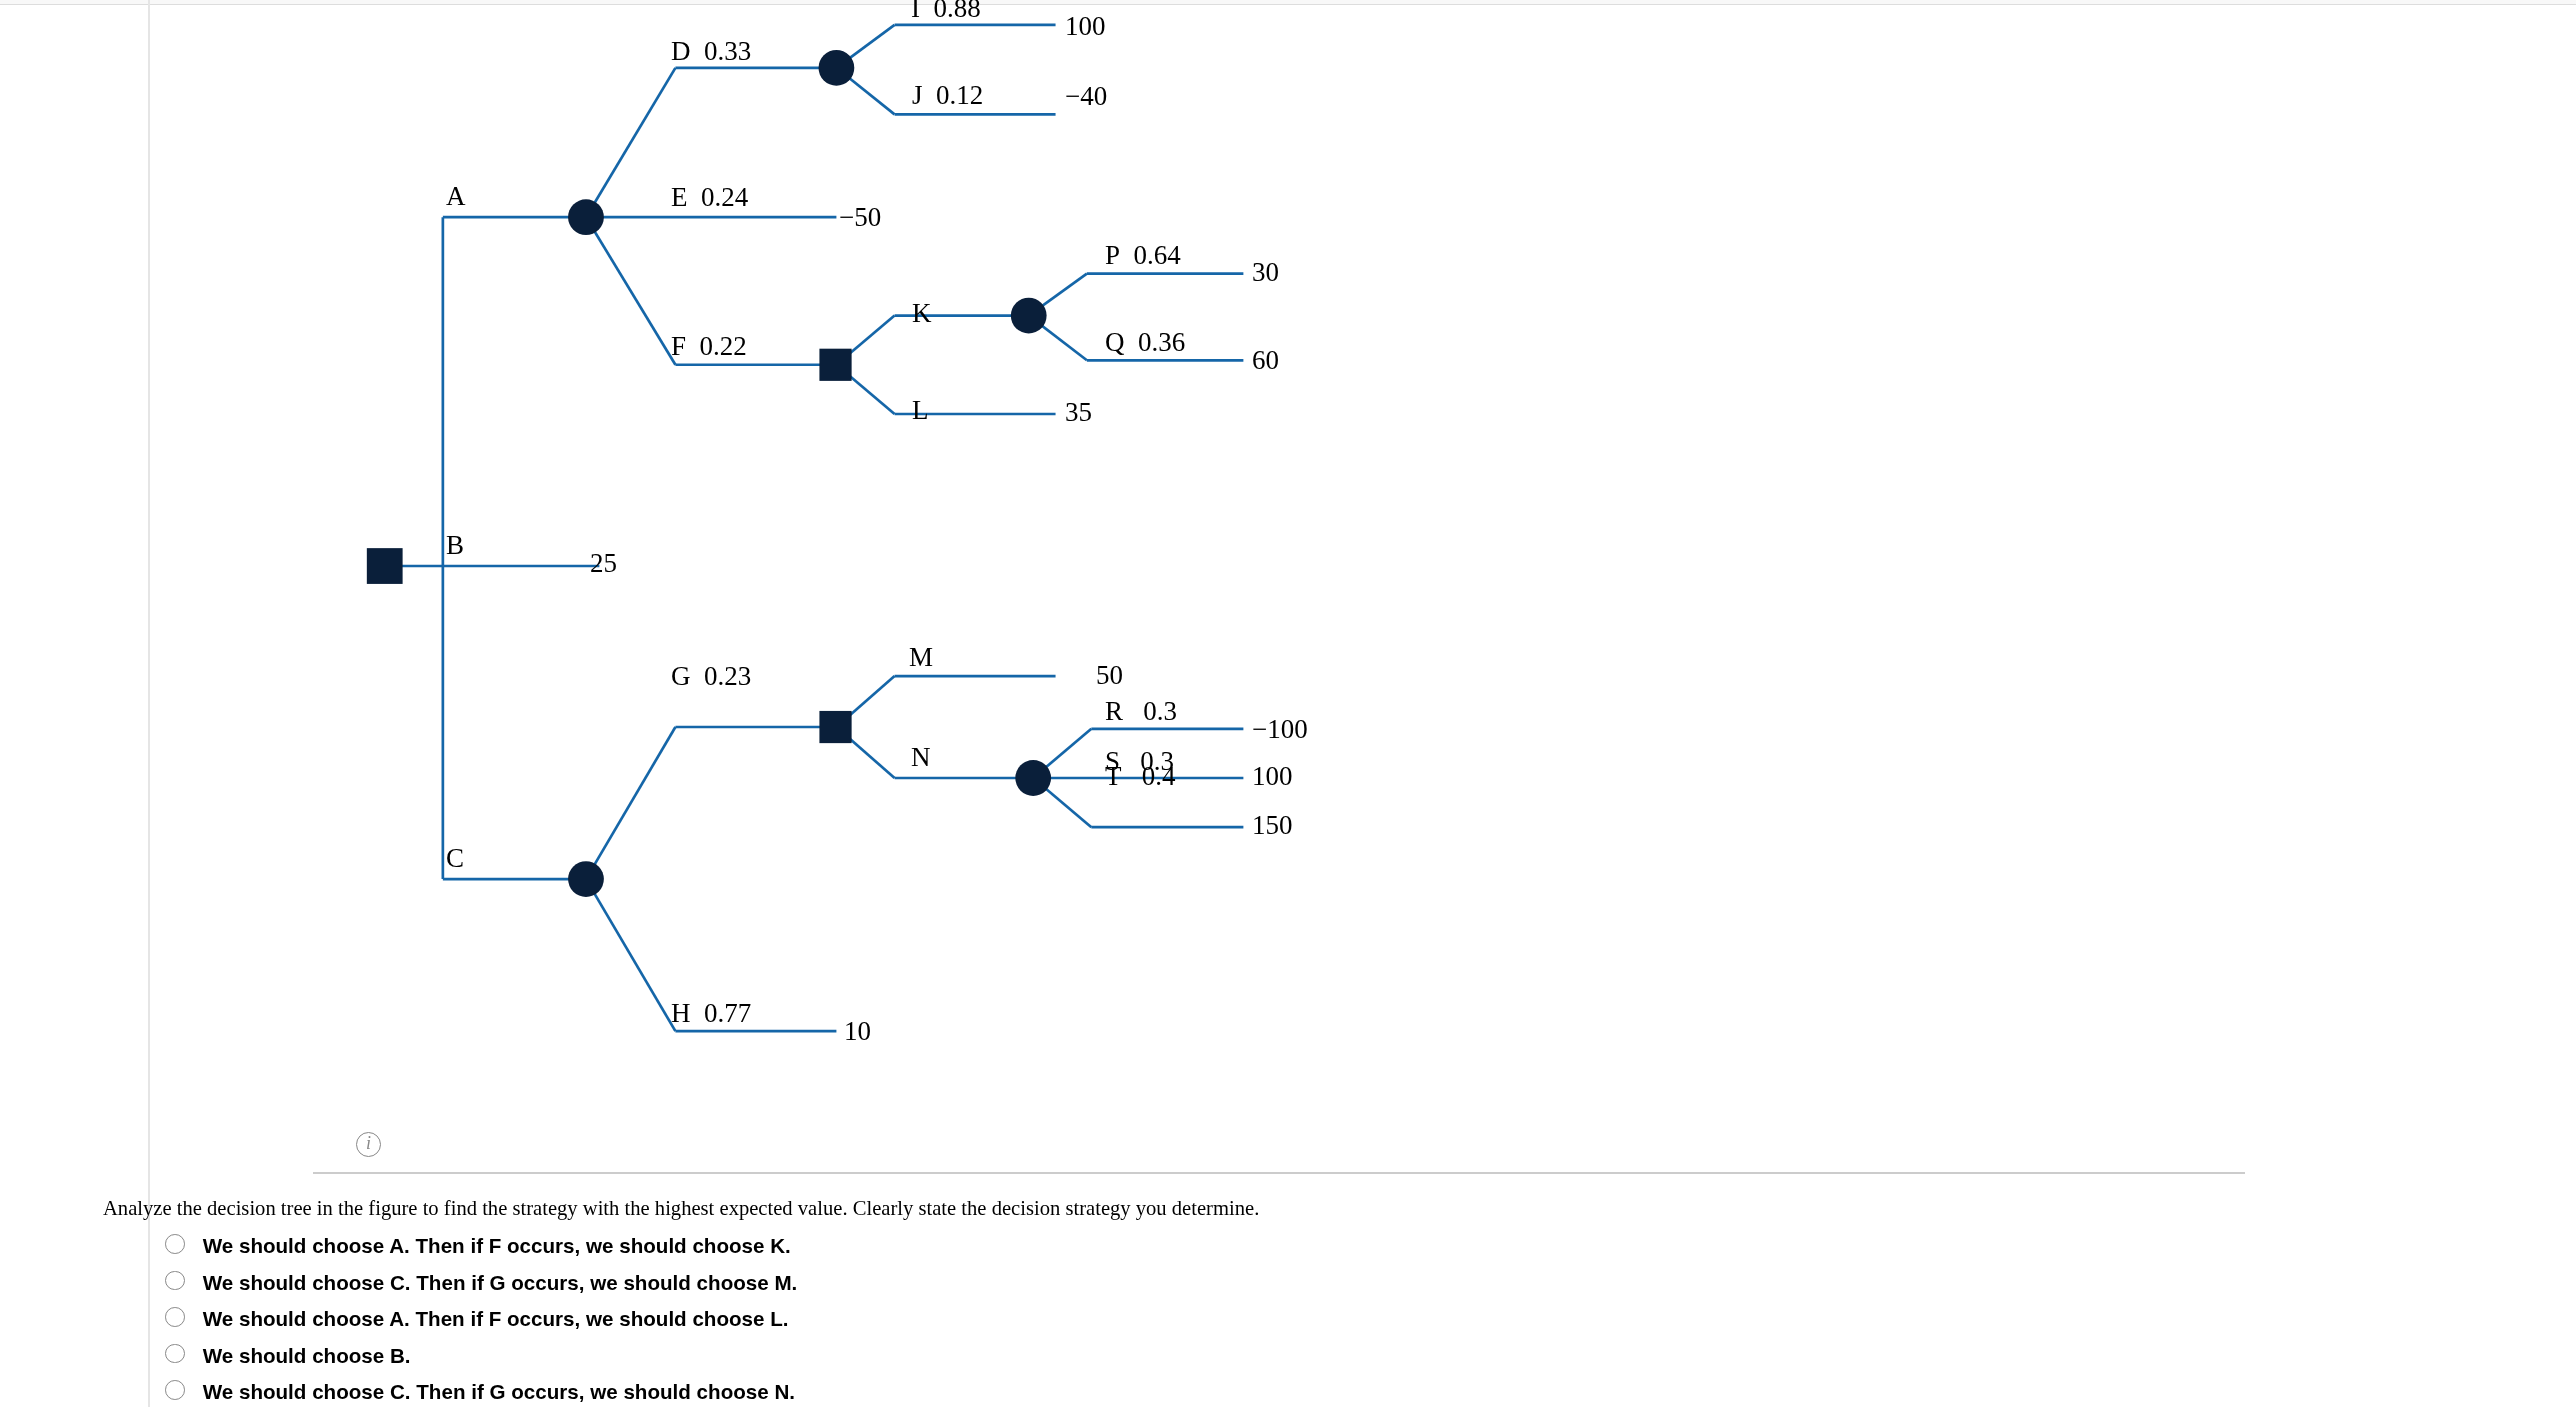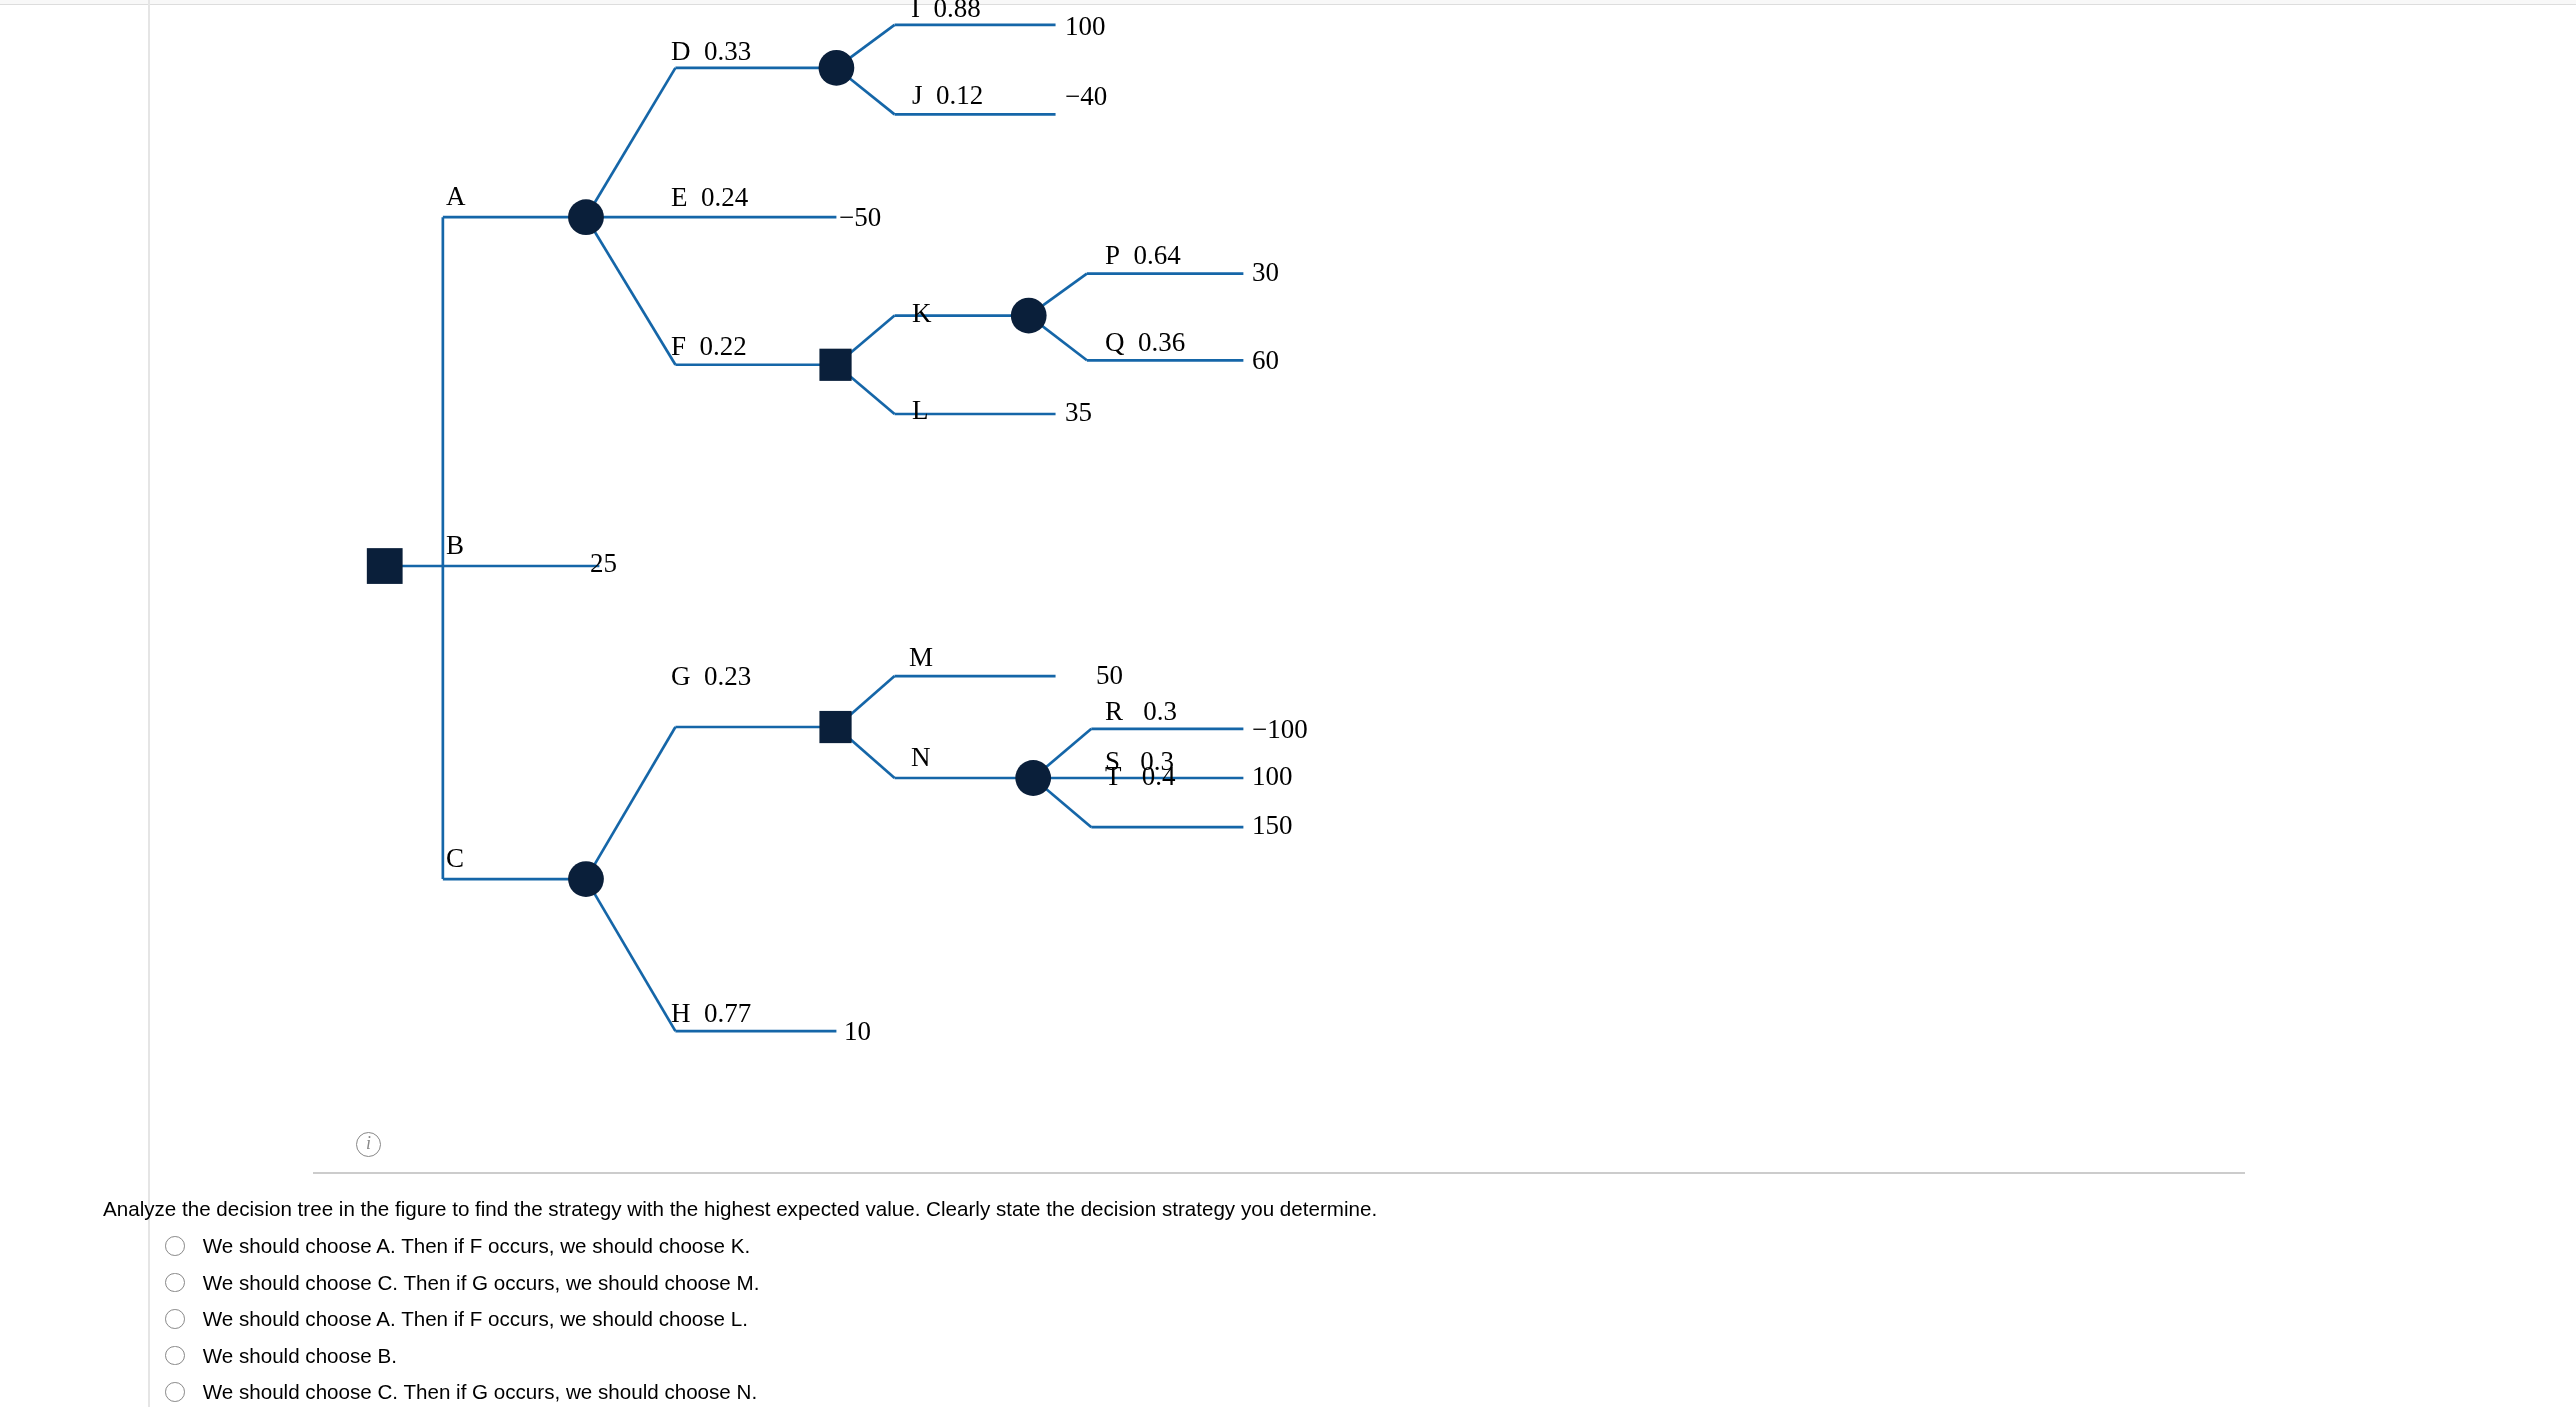--- a/index.html
+++ b/index.html
@@ -64,35 +64,35 @@
       left: 313px;
       right: 331px;
       top: 1172px;
       height: 1.8px;
       background: #ccc;
     }
     .question {
       position: absolute;
       left: 103px;
       top: 1197px;
-      font-family: Liberation Sans, sans-serif;
+      font-family: Liberation Serif, serif;
       font-size: 20.6px;
     }
     .options {
       position: absolute;
       left: 165px;
       top: 1234px;
       font-family: Verdana, Geneva, sans-serif;
       font-size: 20.6px;
     }
     .opt {
       display: flex;
-      align-items: center;
       margin-bottom: 12.5px;
       cursor: pointer;
+      font-weight: bold;
     }
     .radio {
       width: 19.7px;
       height: 19.7px;
       border: 1.8px solid #888;
       border-radius: 50%;
       margin-right: 18px;
       flex-shrink: 0;
     }
   </style>

